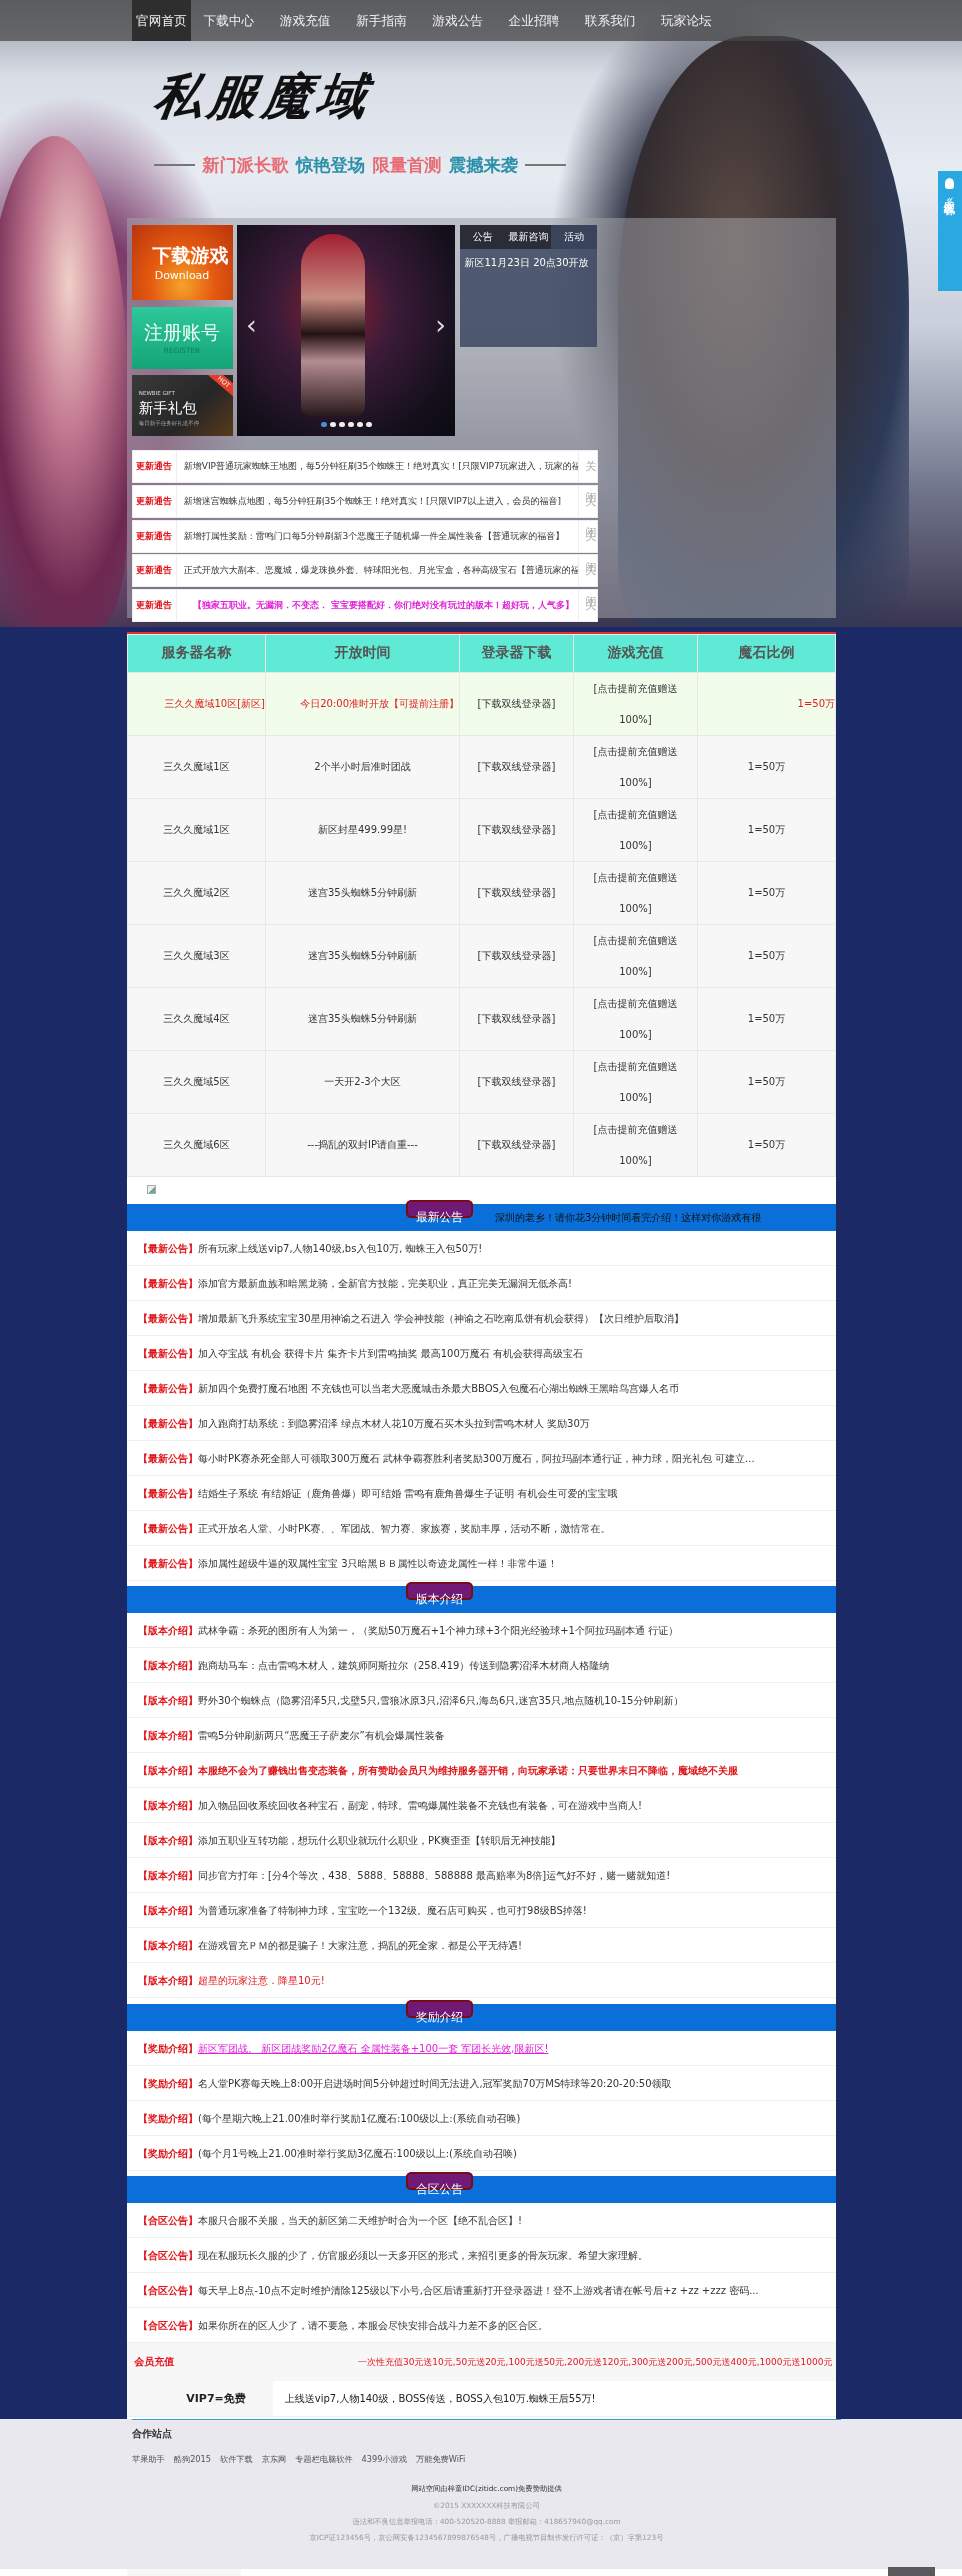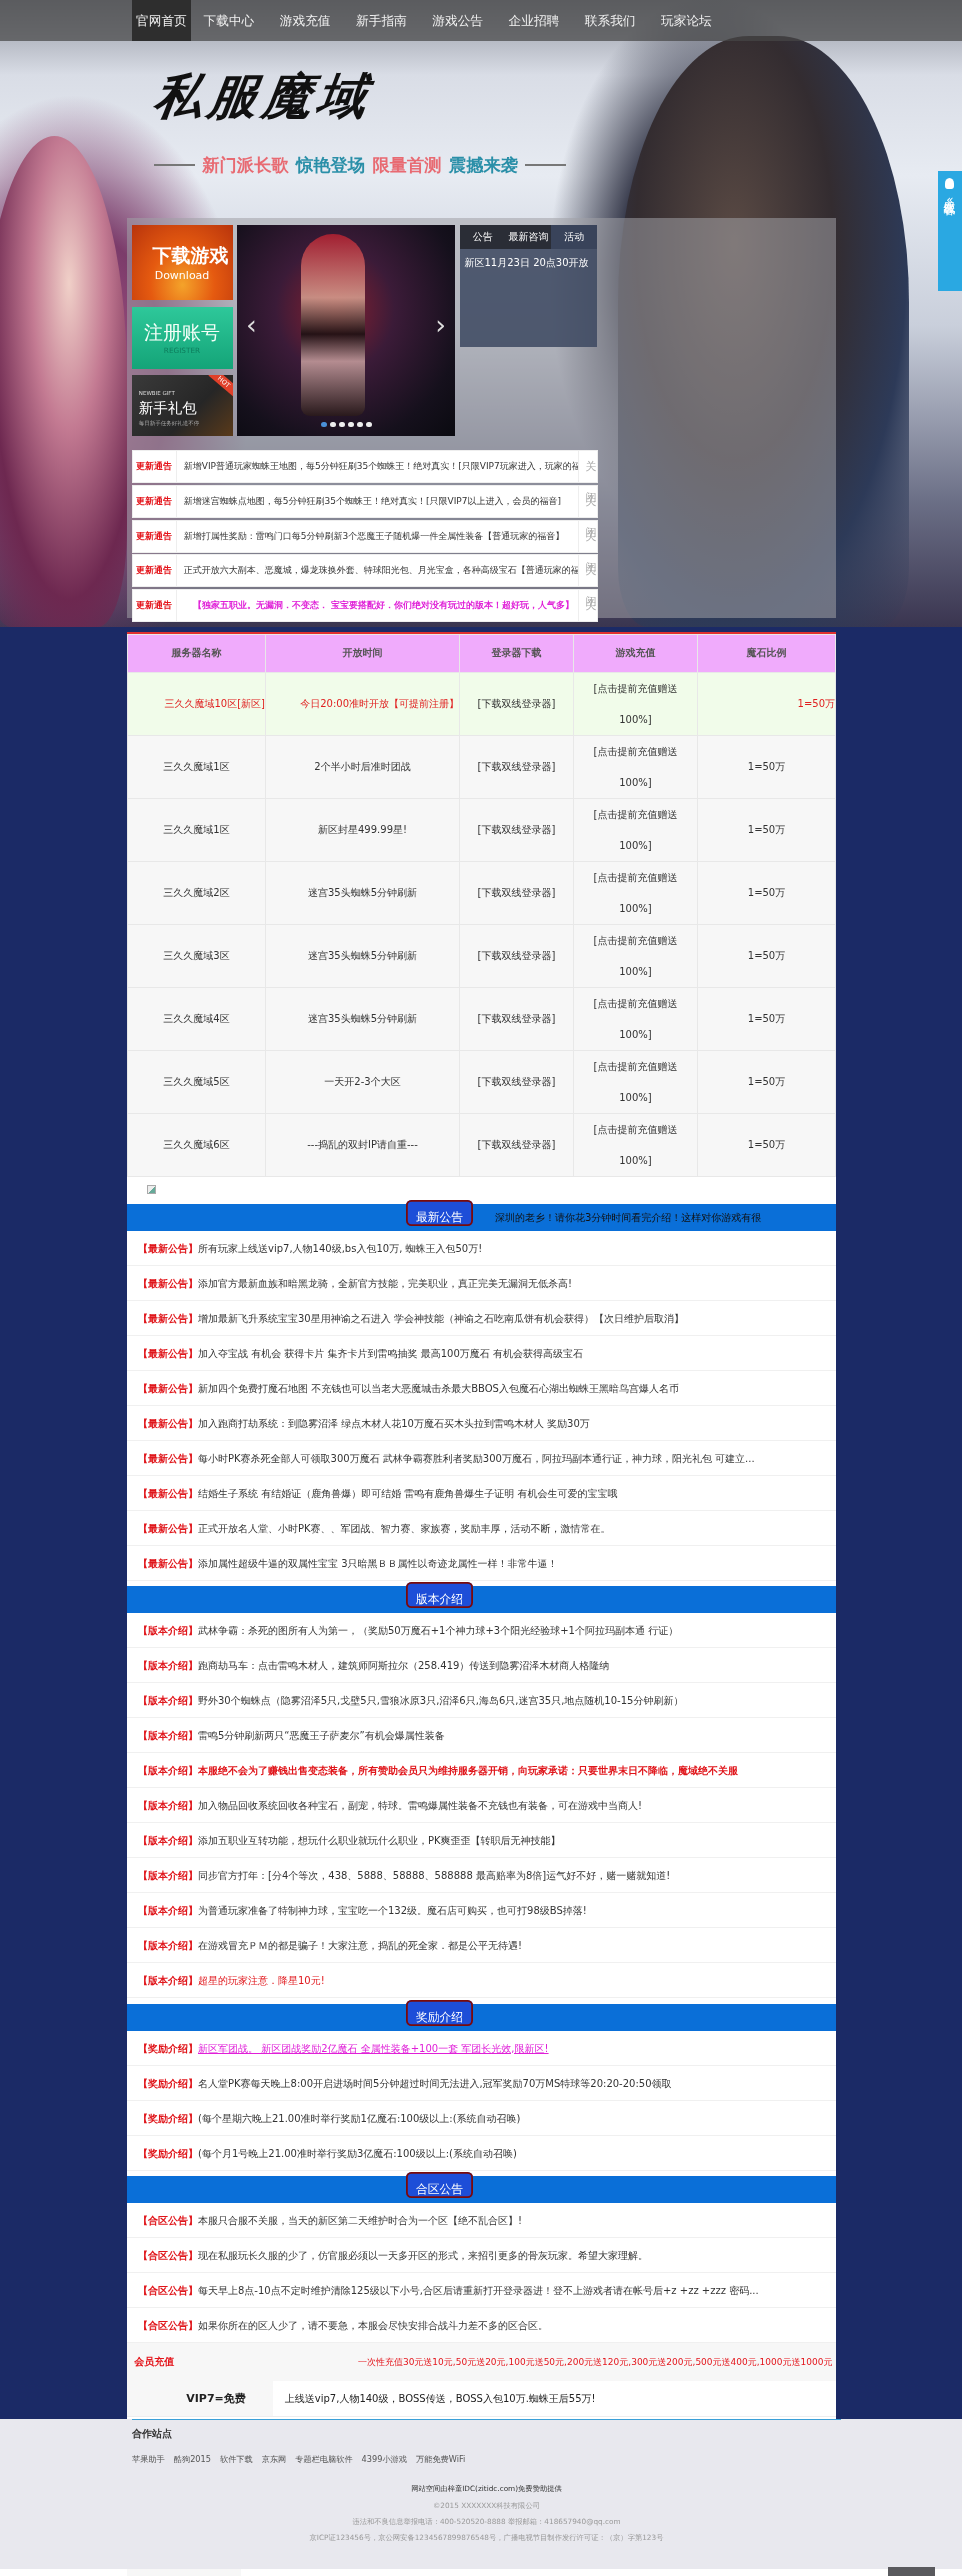--- a/index.html
+++ b/index.html
@@ -132,34 +132,34 @@
   .side-service {
     position: absolute; right: 0; top: 171px; width: 24.5px; height: 120px;
     background: #2aa8e2; color: #fff; text-align: center; font-size: 11.8px; cursor: pointer; z-index: 5;
     padding-top: 7.3px;
   }
   .side-service .qq { width: 9px; height: 11px; background: #fff; border-radius: 50% 50% 30% 30%; margin: 0 auto 3.6px; }
   .side-service .vt { writing-mode: vertical-rl; margin: 0 auto; line-height: 24.5px; }
   
   .main { position: relative; width: 709px; margin-left: 127px; background: #fff; padding: 0 0 1.8px; border-top: 2.7px solid #e03030; }
   table.servers { width: 709px; border-collapse: collapse; background: #f7f7f7; }
-  table.servers th { height: 38px; font-size: 10px; color: #555; font-weight: bold; border: 0.9px solid #e8e8e8; background: #f0abfc; }
+  table.servers th { height: 38px; font-size: 14px; color: #555; font-weight: bold; border: 0.9px solid #e8e8e8; background: #5eead4; }
   table.servers td { height: 62px; font-size: 10px; color: #333; text-align: center; border: 0.9px solid #e8e8e8; line-height: 31px; }
   table.servers tr.new td { background: #f1fcea; }
   table.servers tr.new td.red { color: #e02020; text-align: right; }
   table.servers td.link { cursor: pointer; }
   table.servers td.recharge { padding: 0 7.3px; }
   .broken-img { height: 27px; padding-left: 20px; padding-top: 7.3px; }
   .broken-img span { display: inline-block; width: 9px; height: 9px; border: 0.9px solid #aaa; background: linear-gradient(135deg, #eee 50%, #6a9 50%); }
   .sec-head {
     position: relative; height: 27px; background: #0a6fd8; margin: 0 0 0 0;
   }
   .sec-head .tab {
-    position: absolute; left: 279px; top: -3.6px; width: 67px; height: 26px;
-    background: #1d4ed8; color: #fff; font-size: 11.8px; text-align: center; line-height: 35px;
+    position: absolute; left: 279px; top: -3.6px; width: 67px; height: 18px;
+    background: #701a75; color: #fff; font-size: 11.8px; text-align: center; line-height: 35px;
     border-radius: 5.5px; box-shadow: 0 0 0 1.8px #7a0a0a inset;
   }
   .sec-head .marquee {
     position: absolute; left: 368px; top: 0; right: 17px; line-height: 27px; font-size: 10px; color: #111;
     white-space: nowrap; overflow: hidden;
   }
   .list-row {
     height: 35px; line-height: 35px; padding-left: 11px; font-size: 10px; color: #333;
     border-bottom: 1.8px solid #f0f0f0; white-space: nowrap; overflow: hidden; text-overflow: ellipsis;
   }

